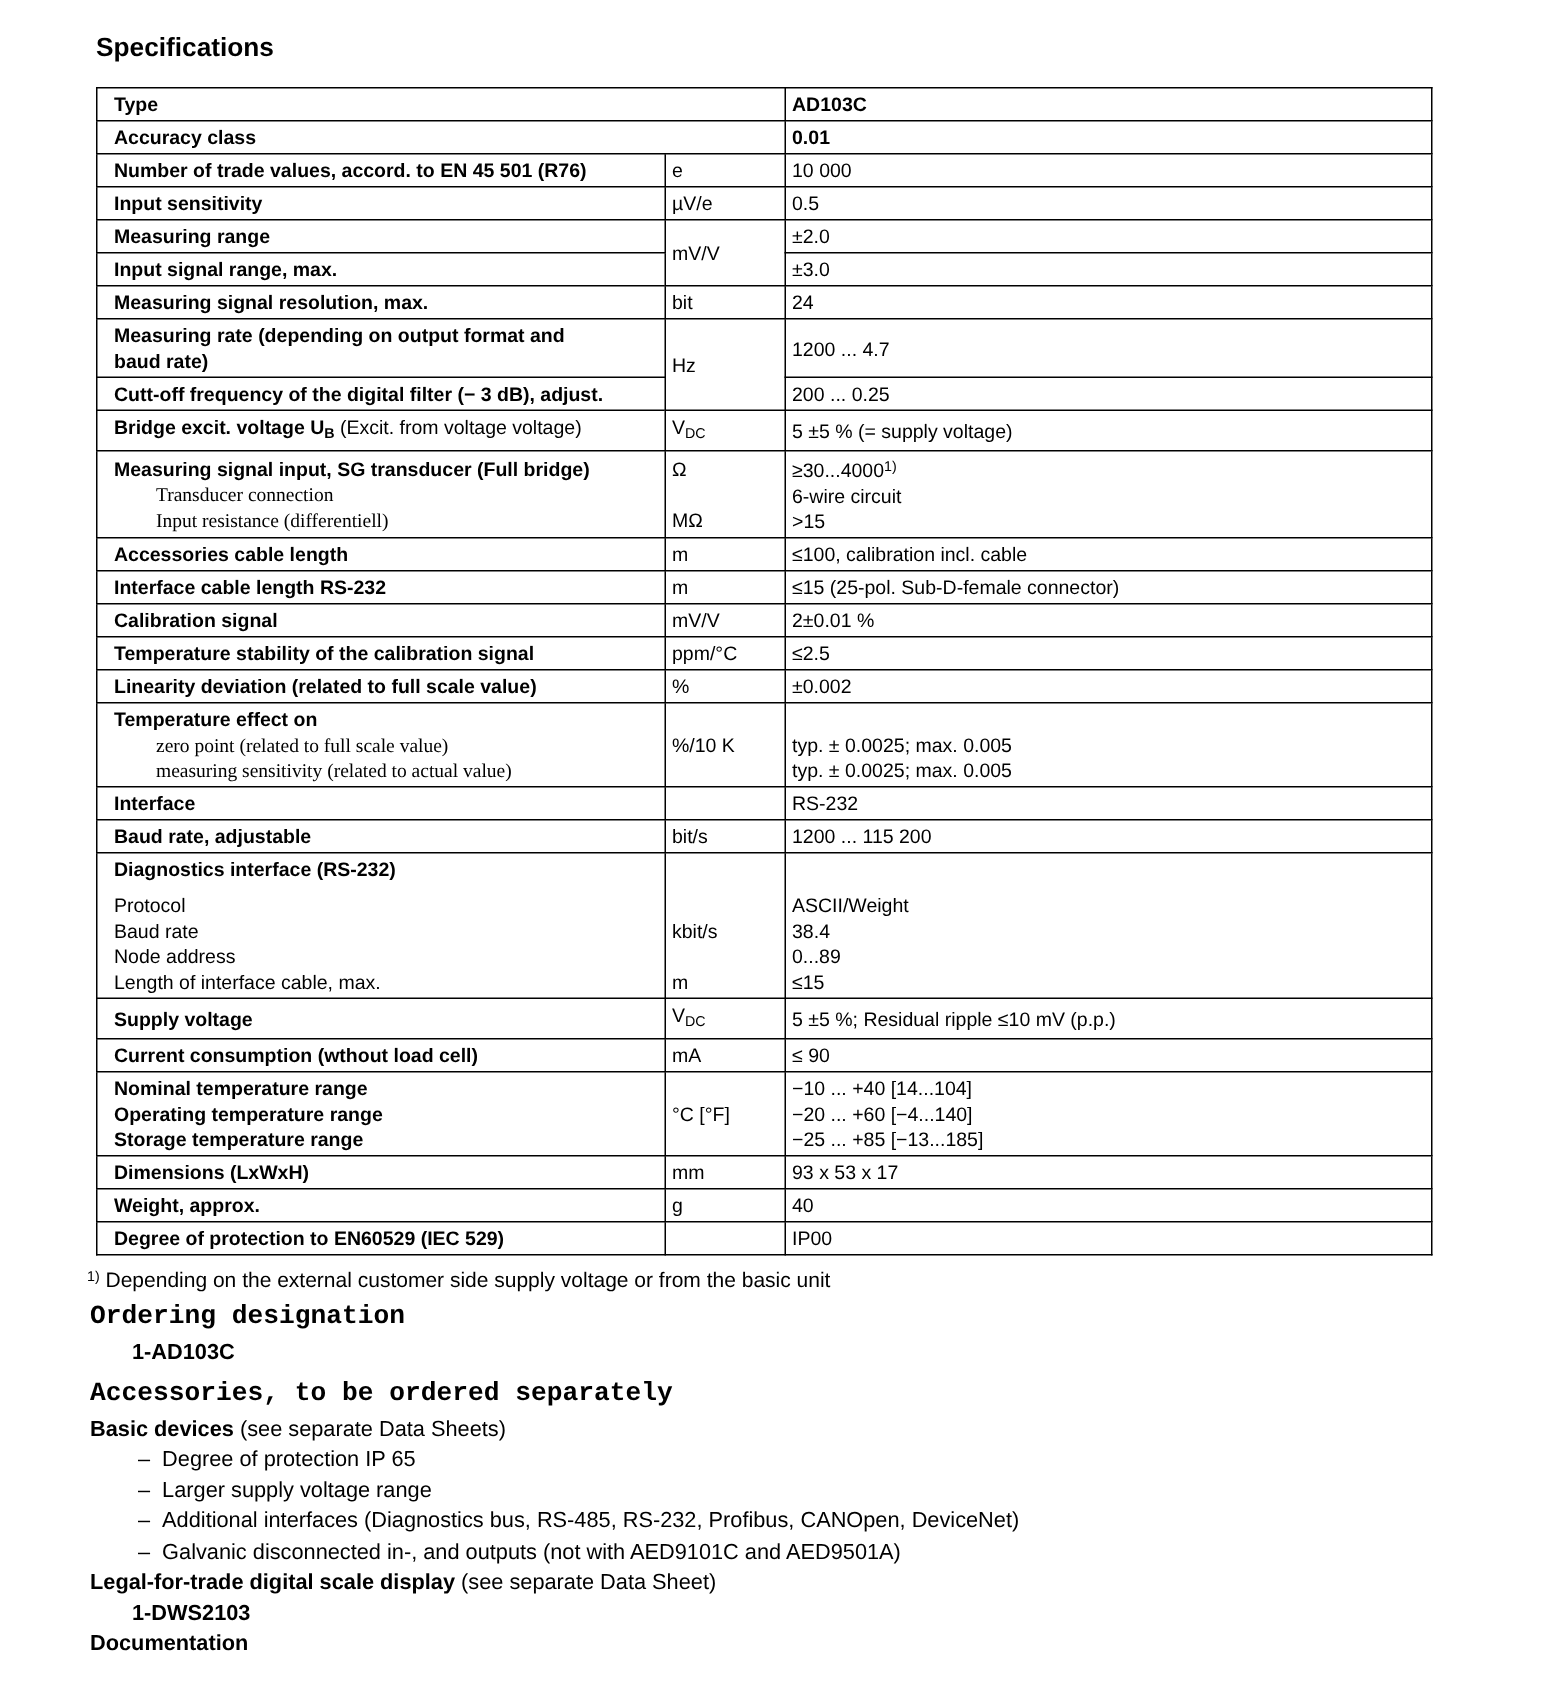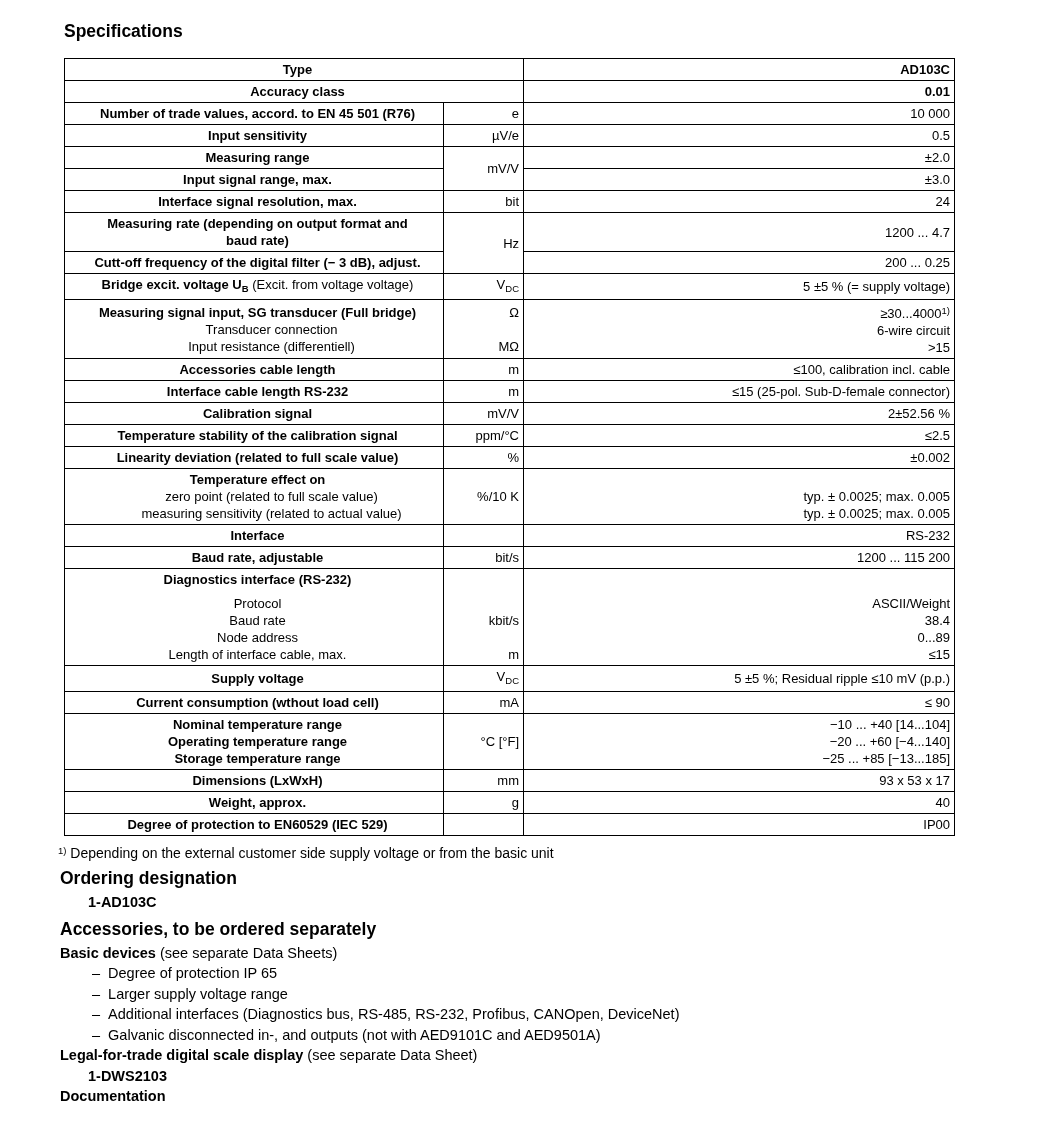--- a/index.html
+++ b/index.html
@@ -23,30 +23,30 @@
   }
   col.c1 { width: 379px; }
   col.c2 { width: 80px; }
   col.c3 { width: 431px; }
   td {
     border: 1px solid #000;
     padding: 2px 4px;
     font-size: 13px; line-height: 17px;
     vertical-align: middle;
   }
-  td.lab { text-align: center; padding-left: 11px; }
-  td.unit, td.val { text-align: right; }
+  td.lab { text-align: left; padding-left: 11px; }
+  td.unit, td.val { text-align: left; }
   .ln { min-height: 17px; white-space: nowrap; }
-  .ln.ind { padding-left: 28px; }
+  .ln.ind { padding-left: 28px; font-family: Liberation Serif, serif; }
   .ln.gap { min-height: 7px; height: 7px; }
   .b { font-weight: bold; }
   sub { font-size: 9.5px; vertical-align: -3px; }
   sup { font-size: 9.5px; vertical-align: 4px; }
   .fnote { font-size: 14px; line-height: 18px; margin: 6px 0 0 58px; }
-  .h2 { font-size: 17.5px; font-weight: bold; line-height: 21px; margin: 6px 0 4px 60px; }
+  .h2 { font-size: 17.5px; font-weight: bold; line-height: 21px; margin: 6px 0 4px 60px; font-family: Liberation Mono, monospace; }
   .body-line { font-size: 14.5px; line-height: 19.5px; margin: 1px 0 0 60px; }
   .body-line.indent { margin-left: 88px; }
   .body-line.bullet { margin-left: 92px; }
   .dash { margin-right: 8px; }
 </style>
 </head>
 <body>
 
 <div class="page">
   <h1 class="title">Specifications</h1>
@@ -110,21 +110,21 @@
         <tr>
           <td class="lab">
             <div class="ln"><span class="b">Input signal range, max.</span></div>
           </td>
           <td class="val">
             <div class="ln"><span>±3.0</span></div>
           </td>
         </tr>
         <tr>
           <td class="lab">
-            <div class="ln"><span class="b">Interface signal resolution, max.</span></div>
+            <div class="ln"><span class="b">Measuring signal resolution, max.</span></div>
           </td>
           <td class="unit">
             <div class="ln"><span>bit</span></div>
           </td>
           <td class="val">
             <div class="ln"><span>24</span></div>
           </td>
         </tr>
         <tr>
           <td class="lab">
@@ -197,21 +197,21 @@
           </td>
         </tr>
         <tr>
           <td class="lab">
             <div class="ln"><span class="b">Calibration signal</span></div>
           </td>
           <td class="unit">
             <div class="ln"><span>mV/V</span></div>
           </td>
           <td class="val">
-            <div class="ln"><span>2±52.56 %</span></div>
+            <div class="ln"><span>2±0.01 %</span></div>
           </td>
         </tr>
         <tr>
           <td class="lab">
             <div class="ln"><span class="b">Temperature stability of the calibration signal</span></div>
           </td>
           <td class="unit">
             <div class="ln"><span>ppm/°C</span></div>
           </td>
           <td class="val">

